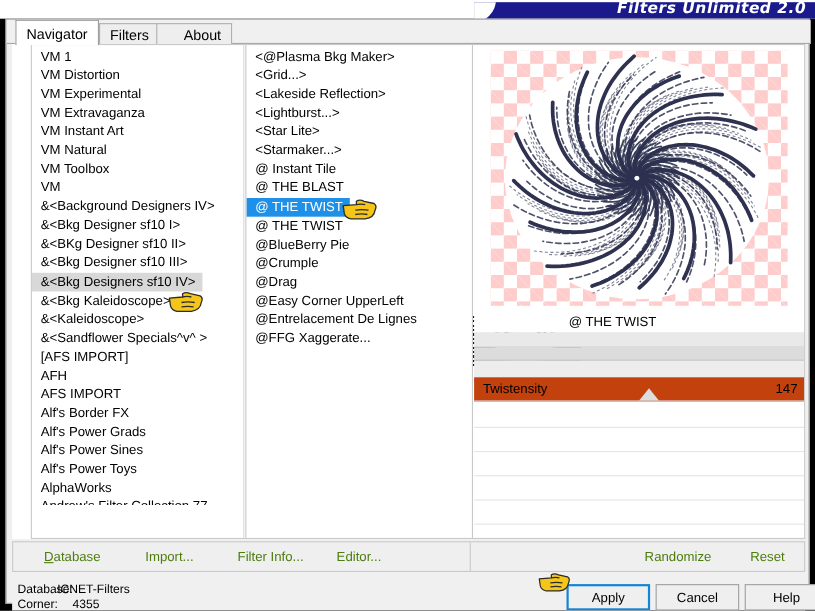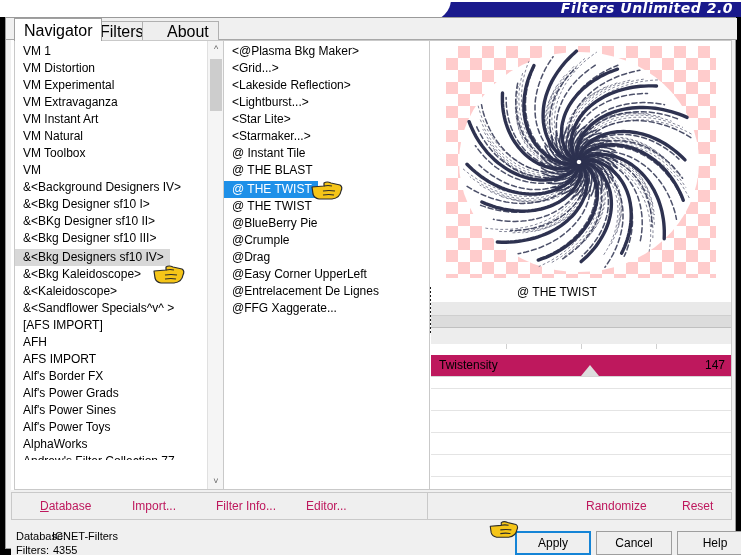--- a/index.html
+++ b/index.html
@@ -58,21 +58,21 @@
   
   .tabstrip {
     position: absolute; left: 0; top: 0;
     width: 731px; height: 22px;
     background: #f0f0f0;
   }
   .tab {
     position: absolute; top: 3px;
     height: 19px;
     padding: 2px 9px 0 9px;
-    font-size: 16px;
+    font-size: 13px;
     color: #000;
     background: #eeeeee;
     border: 1px solid #b0b0b0;
     border-bottom: none;
     cursor: default;
     line-height: 15px;
     white-space: nowrap;
   }
   .tab.active {
     top: 0px; height: 23px;
@@ -92,21 +92,21 @@
     width: 721px; height: 450px;
     background: #ffffff;
   }
 
   .listpanel {
     position: absolute; top: 0;
     background: #ffffff;
     border: 1px solid #c9c9c9;
     overflow: hidden;
   }
-  #left-list  { left: 3px;   width: 210px; height: 450px; }
+  #left-list  { left: 17px;   width: 210px; height: 450px; }
   #mid-list   { left: 212px; width: 236px; height: 450px; }
   #preview-panel { left: 418px; width: 303px; height: 450px; border:1px solid #c9c9c9; background:#ffffff; }
 
   .list-items {
     position: absolute; left: 0; top: 2px;
     width: 100%; 
   }
   .li {
     height: 17px; line-height: 17px;
     font-size: 12px;
@@ -180,22 +180,22 @@
   .pv-bar-b {
     position: absolute; left: 1px; top: 275px; width: 300px; height: 12px;
     background: #dcdcdc; border-bottom: 1px solid #c0c0c0;
   }
   .pv-bar-c {
     position: absolute; left: 1px; top: 287px; width: 300px; height: 16px;
     background: #ededed;
   }
 
   .param-row {
-    position: absolute; left: 1px; top: 314px; width: 300px; height: 22px;
-    background: #be185d;
+    position: absolute; left: 1px; top: 302px; width: 300px; height: 22px;
+    background: #c2410c;
     border-bottom: 1px solid #d6d6d6;
   }
   .param-name {
     position: absolute; left: 8px; top: 3px;
     font-size: 12px; color: #000; white-space: nowrap;
   }
   .param-value {
     position: absolute; right: 6px; top: 3px;
     font-size: 12px; color: #000;
   }
@@ -258,21 +258,21 @@
     width: 721px; height: 28px;
     background: #efefef;
     border: 1px solid #c9c9c9;
   }
   .ab-sep {
     position: absolute; left: 415px; top: 0; width: 1px; height: 26px;
     background: #c9c9c9;
   }
   .ab-item {
     position: absolute; top: 6px;
-    font-size: 12px; color: #be185d;
+    font-size: 12px; color: #4d7c0f;
     cursor: default; white-space: nowrap;
   }
   .ab-item u { text-decoration: underline; }
 
   
   .statusbar {
     position: absolute; left: 5px; top: 505px;
     width: 721px; height: 44px;
     background: #f0f0f0;
   }
@@ -557,22 +557,22 @@
       <div class="ab-item" style="left:574px;"><span>Randomize</span></div>
       <div class="ab-item" style="left:670px;"><span>Reset</span></div>
     </div>
 
     <div class="statusbar">
       <div class="st-line" style="top:7px;">
         <span class="st-k">Database:</span>
         <span class="st-v">ICNET-Filters</span>
       </div>
       <div class="st-line" style="top:21px;">
-        <span class="st-k">Filters:</span>
-        <span class="st-v" style="left:37px;">4355</span>
+        <span class="st-k">Corner:</span>
+        <span class="st-v" style="left:50px;">4355</span>
       </div>
 
       <div class="btn" style="left:585px;">Cancel</div>
       <div class="btn focused" style="left:504px;">Apply</div>
       <div class="btn" style="left:666px;">Help</div>
     </div>
   </div>
 
   <svg class="hand" style="left:152px; top:262px;" viewBox="0 0 34 24">
     <g stroke="#2b2b2b" stroke-width="1.2" stroke-linejoin="round">

